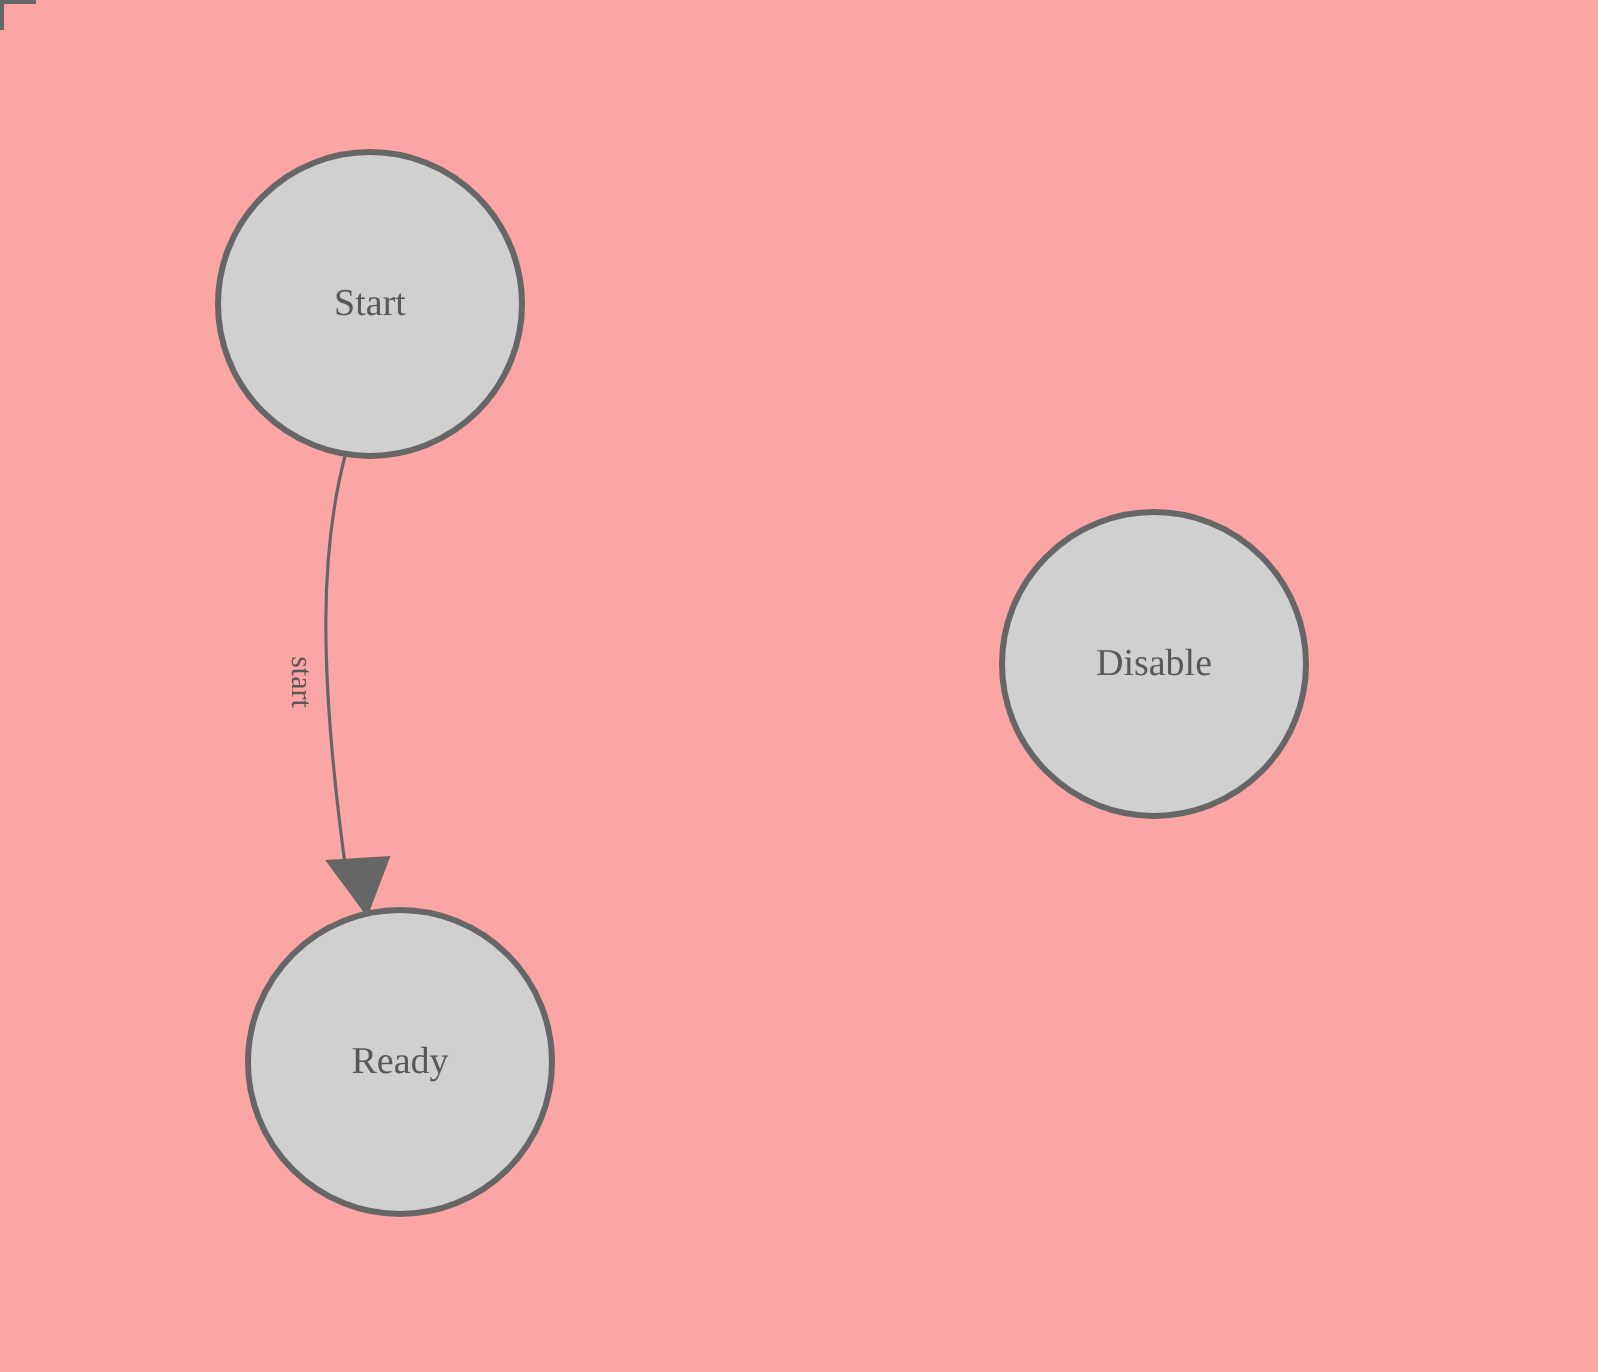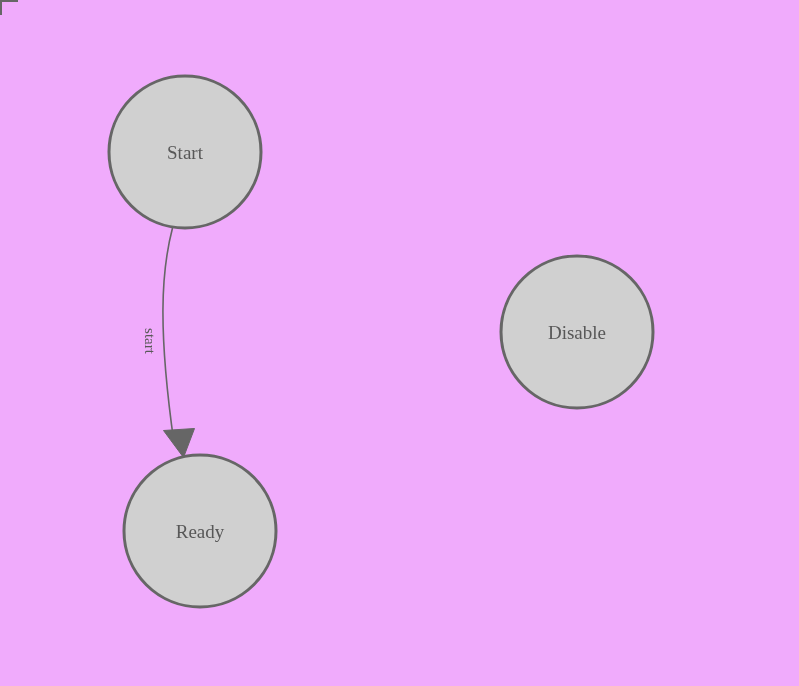--- a/index.html
+++ b/index.html
@@ -8,21 +8,21 @@
     padding: 0;
     background: #ffffff;
   }
   body {
     font-family: "Liberation Serif", "DejaVu Serif", serif;
   }
   #canvas {
     position: relative;
     width: 799px;
     height: 686px;
-    background: #f0abfc;
+    background: #fca5a5;
     overflow: hidden;
   }
   #diagram-svg {
     position: absolute;
     top: 0;
     left: 0;
     width: 799px;
     height: 686px;
     display: block;
   }

